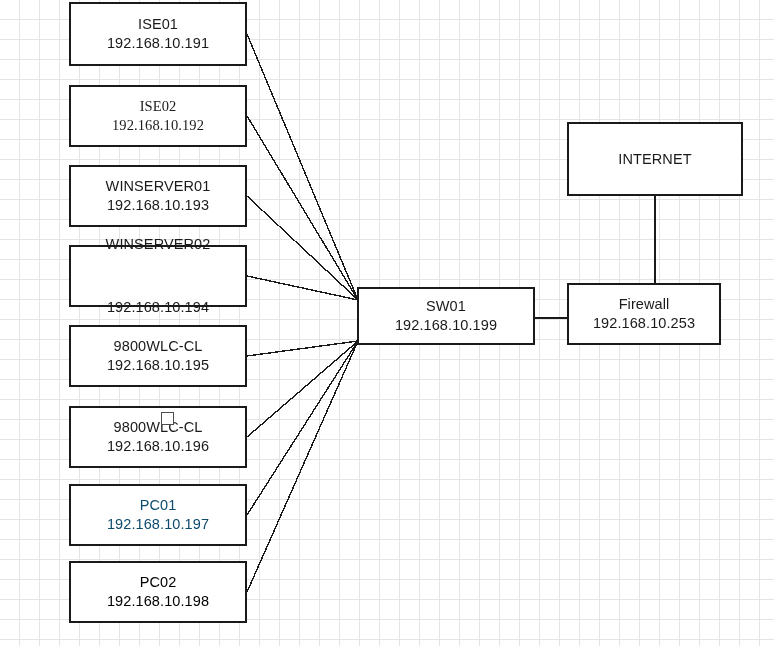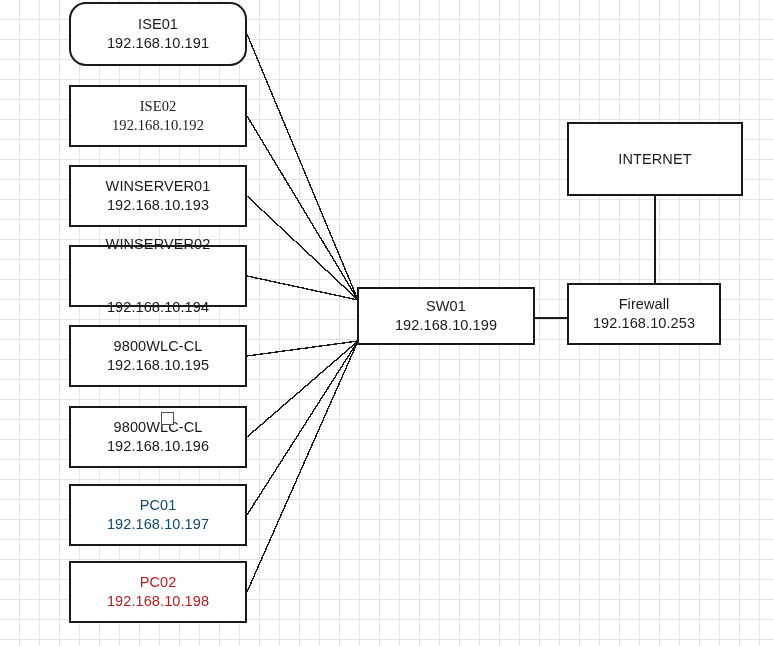--- a/index.html
+++ b/index.html
@@ -74,21 +74,21 @@
       <line x1="247" y1="276" x2="358" y2="300" stroke="#1a1a1a" stroke-width="1.4" shape-rendering="crispEdges"></line>
       <line x1="247" y1="356" x2="358" y2="341" stroke="#1a1a1a" stroke-width="1.4" shape-rendering="crispEdges"></line>
       <line x1="247" y1="437" x2="358" y2="341" stroke="#1a1a1a" stroke-width="1.4" shape-rendering="crispEdges"></line>
       <line x1="247" y1="515" x2="358" y2="341" stroke="#1a1a1a" stroke-width="1.4" shape-rendering="crispEdges"></line>
       <line x1="247" y1="592" x2="358" y2="341" stroke="#1a1a1a" stroke-width="1.4" shape-rendering="crispEdges"></line>
       <line x1="535" y1="318" x2="567" y2="318" stroke="#1a1a1a" stroke-width="1.4" shape-rendering="crispEdges"></line>
       <line x1="655" y1="283" x2="655" y2="185" stroke="#1a1a1a" stroke-width="1.4" shape-rendering="crispEdges"></line>
     </svg>
 
   <div id="node-layer">
-      <div class="node" style="left: 69px; top: 2px; width: 178px; height: 64px; border-color: rgb(26, 26, 26); background: rgb(255, 255, 255); color: rgb(26, 26, 26); border-radius: 17px;">
+      <div class="node" style="left: 69px; top: 2px; width: 178px; height: 64px; border-color: rgb(26, 26, 26); background: rgb(255, 255, 255); color: rgb(26, 26, 26);">
         <span class="node-label">ISE01</span>
         <span class="node-ip">192.168.10.191</span>
       </div>
       <div class="node" style="left: 69px; top: 85px; width: 178px; height: 62px; border-color: rgb(26, 26, 26); background: rgb(255, 255, 255); color: rgb(26, 26, 26); font-family: Liberation Serif, serif;">
         <span class="node-label">ISE02</span>
         <span class="node-ip">192.168.10.192</span>
       </div>
       <div class="node" style="left: 69px; top: 165px; width: 178px; height: 62px; border-color: rgb(26, 26, 26); background: rgb(255, 255, 255); color: rgb(26, 26, 26);">
         <span class="node-label">WINSERVER01</span>
         <span class="node-ip">192.168.10.193</span>
@@ -102,21 +102,21 @@
         <span class="node-ip">192.168.10.195</span>
       </div>
       <div class="node" style="left: 69px; top: 406px; width: 178px; height: 62px; border-color: rgb(26, 26, 26); background: rgb(255, 255, 255); color: rgb(26, 26, 26);">
         <span class="node-label">9800WLC-CL</span>
         <span class="node-ip">192.168.10.196</span>
       </div>
       <div class="node" style="left: 69px; top: 484px; width: 178px; height: 62px; border-color: rgb(26, 26, 26); background: rgb(255, 255, 255); color: #0c4a6e;">
         <span class="node-label">PC01</span>
         <span class="node-ip">192.168.10.197</span>
       </div>
-      <div class="node" style="left: 69px; top: 561px; width: 178px; height: 62px; border-color: rgb(26, 26, 26); background: rgb(255, 255, 255); color: #b91c1c;">
+      <div class="node" style="left: 69px; top: 561px; width: 178px; height: 62px; border-color: rgb(26, 26, 26); background: rgb(255, 255, 255); color: #000000;">
         <span class="node-label">PC02</span>
         <span class="node-ip">192.168.10.198</span>
       </div>
       <div class="node" style="left: 357px; top: 287px; width: 178px; height: 58px; border-color: rgb(26, 26, 26); background: rgb(255, 255, 255); color: rgb(26, 26, 26);">
         <span class="node-label">SW01</span>
         <span class="node-ip">192.168.10.199</span>
       </div>
       <div class="node" style="left: 567px; top: 283px; width: 154px; height: 62px; border-color: rgb(26, 26, 26); background: rgb(255, 255, 255); color: rgb(26, 26, 26);">
         <span class="node-label">Firewall</span>
         <span class="node-ip">192.168.10.253</span>

